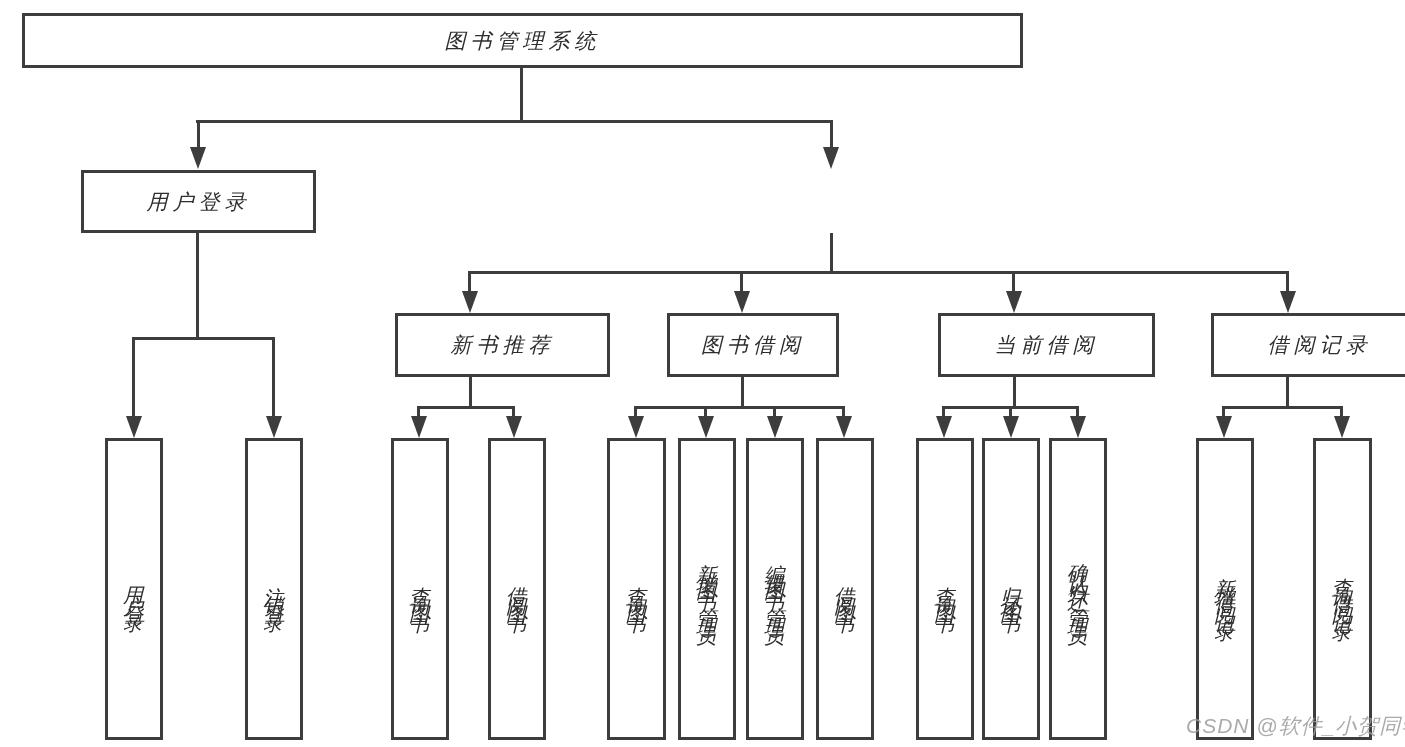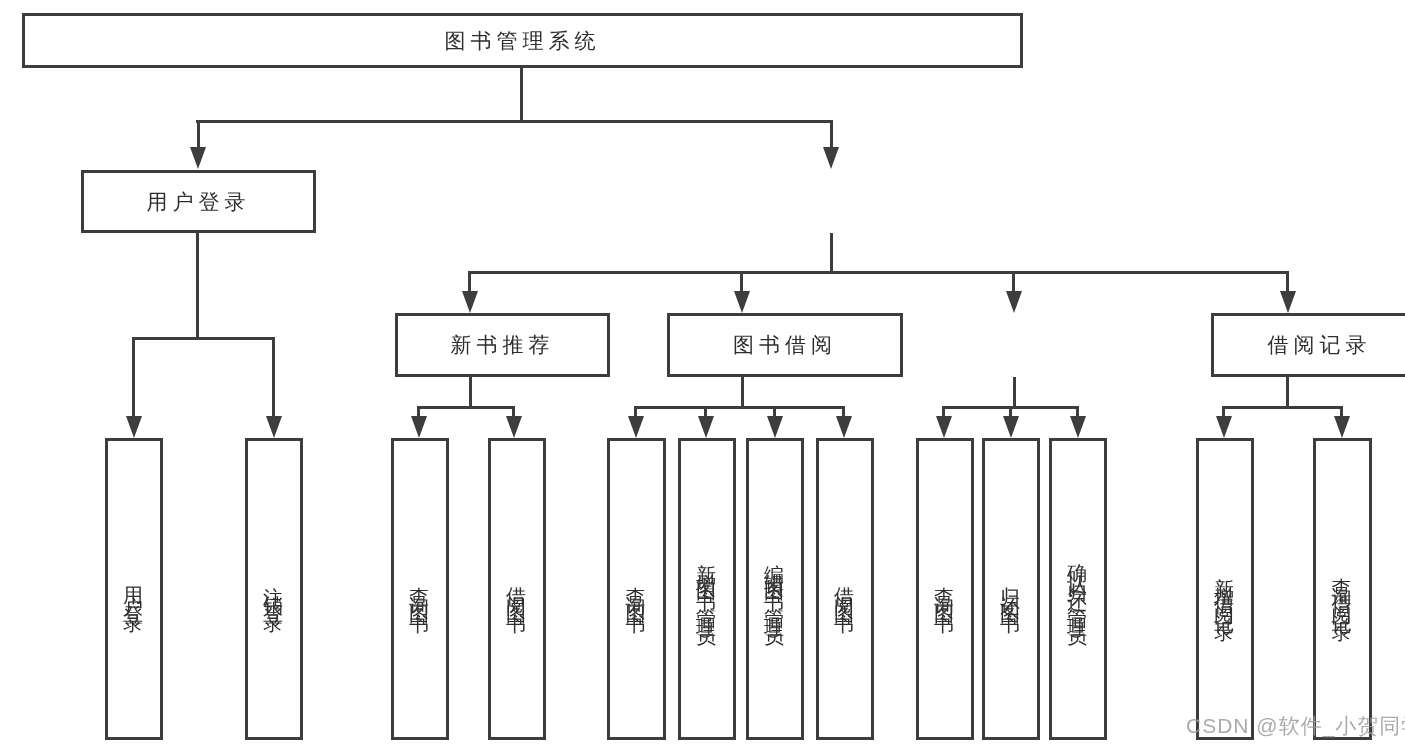--- a/index.html
+++ b/index.html
@@ -9,20 +9,21 @@
     --bg:#ffffff;
   }
   html,body{margin:0;padding:0;background:var(--bg);}
   #canvas{
     position:relative;
     width:1405px;height:747px;
     background:var(--bg);
     font-family:"Liberation Sans","DejaVu Sans",sans-serif;
     color:var(--text);
     overflow:hidden;
+    font-style:italic;
   }
   .box{
     position:absolute;
     box-sizing:border-box;
     border:3px solid var(--line);
     background:#fff;
     display:flex;align-items:center;justify-content:center;
   }
   .box .hlabel{
     font-size:21px;
@@ -96,22 +97,25 @@
   <div class="vline" style="left:740px;top:271px;height:22px"></div>
   <div class="ahead" style="left:734px;top:291px"></div>
   <div class="vline" style="left:1012px;top:271px;height:22px"></div>
   <div class="ahead" style="left:1006px;top:291px"></div>
   <div class="vline" style="left:1286px;top:271px;height:22px"></div>
   <div class="ahead" style="left:1280px;top:291px"></div>
 
   <div class="box lvl3" style="left:363px;width:215px">
     <span class="hlabel">新书推荐</span>
   </div>
-  <div class="box lvl3" style="left:635px;width:236px">
+  <div class="box lvl3" style="left:635px;width:172px">
     <span class="hlabel">图书借阅</span>
+  </div>
+  <div class="box lvl3" style="left:906px;width:217px">
+    <span class="hlabel">当前借阅</span>
   </div>
   <div class="box lvl3" style="left:1179px;width:217px">
     <span class="hlabel">借阅记录</span>
   </div>
 
   <div class="vline" style="left:469px;top:377px;height:32px"></div>
   <div class="hline" style="left:417px;top:406px;width:98px"></div>
   <div class="vline" style="left:417px;top:406px;height:12px"></div>
   <div class="ahead" style="left:411px;top:416px"></div>
   <div class="vline" style="left:512px;top:406px;height:12px"></div>

